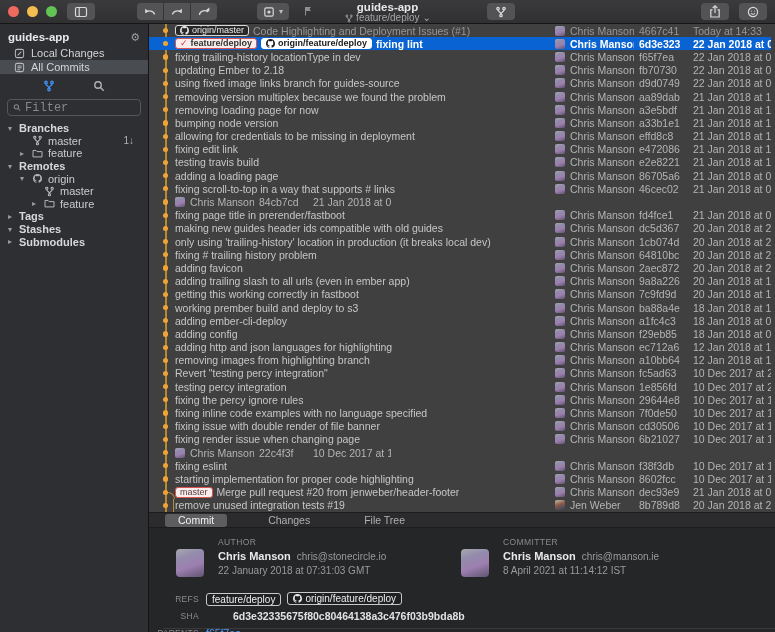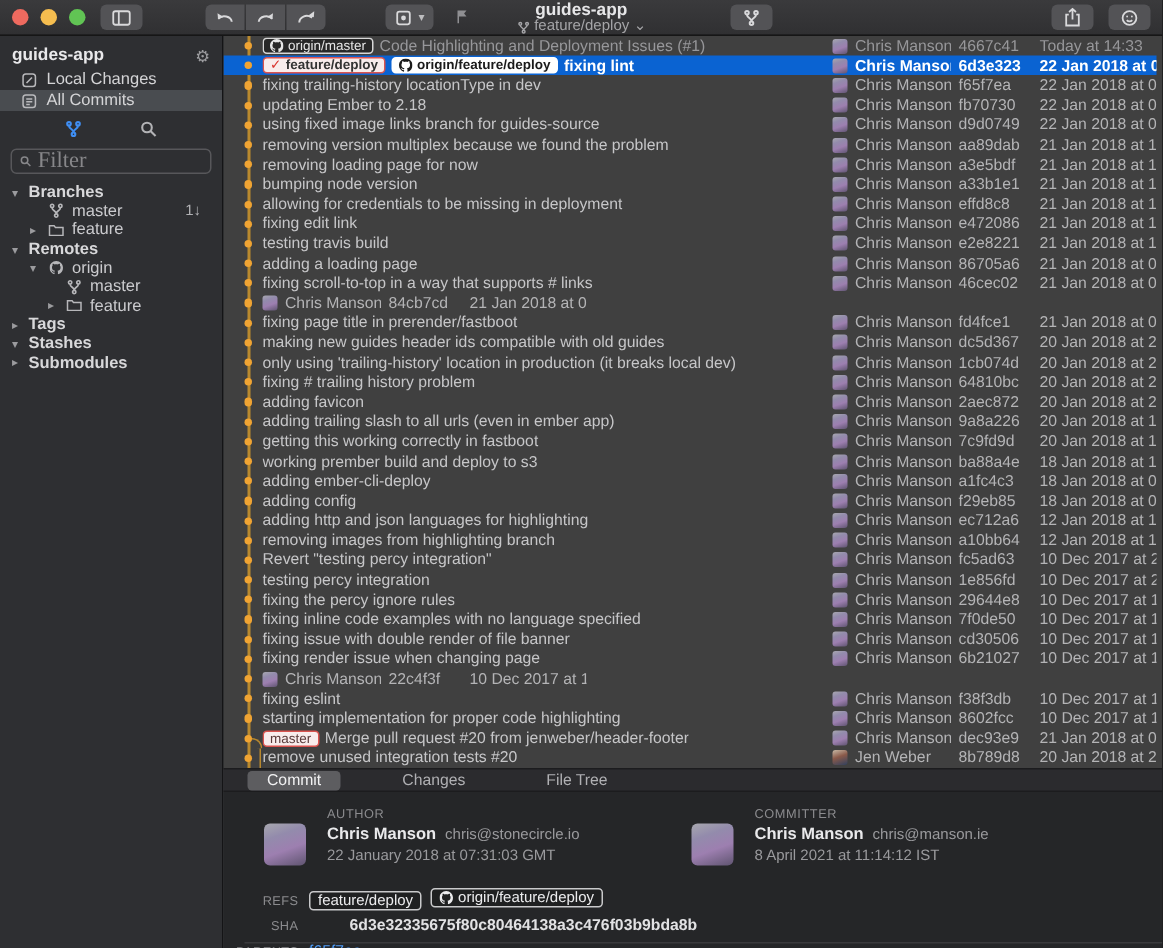--- a/index.html
+++ b/index.html
@@ -31,21 +31,21 @@
   .sidebar { width:149px; flex:none; background:#2e2f32; border-right:1px solid #141416; color:#cfcfd1; font-size:11px; display:flex; flex-direction:column; }
   .sb-header { height:18px; display:flex; align-items:center; padding:0 8px; margin-top:4px; }
   .sb-title { font-weight:700; color:#e9e9eb; font-size:11.5px; }
   .gear { margin-left:auto; color:#9d9da0; font-size:11px; cursor:default; }
   .sb-item { height:14px; display:flex; align-items:center; gap:6px; padding:0 10px 0 14px; color:#d4d4d6; }
   .sb-item.selected { background:#494c50; }
   .sb-item .ii { color:#b9b9bc; }
   .sb-modes { height:16px; display:flex; align-items:center; justify-content:center; gap:38px; margin-top:4px; }
   .mode-branch { color:#3f8ef3; } .mode-search { color:#b3b3b6; }
   .filter-wrap { margin:5px 7px 4px 7px; height:17px; border:1px solid #57575a; border-radius:4px; display:flex; align-items:center; padding:0 5px; gap:4px; color:#87878a; }
-  .filter-wrap input { background:transparent; border:none; outline:none; color:#ddd; font-size:15px; width:100%; font-family:Liberation Serif, serif; }
+  .filter-wrap input { background:transparent; border:none; outline:none; color:#ddd; font-size:12px; width:100%; font-family:Liberation Mono, monospace; }
   .filter-wrap input::placeholder { color:#87878a; }
   .tree { flex:1; overflow:hidden; padding-top:2px; }
   .tree-row { height:12.6px; display:flex; align-items:center; gap:4px; color:#cbcbce; white-space:nowrap; }
   .tree-row.bold { font-weight:700; color:#d8d8da; }
   .tri { width:10px; flex:none; font-size:8px; color:#9b9b9e; text-align:center; }
   .tree-ic { width:13px; flex:none; color:#b7b7ba; display:flex; justify-content:center; }
   .tree-badge { margin-left:auto; margin-right:14px; color:#b2b2b5; font-size:10px; }
 
   
   .content { flex:1; display:flex; flex-direction:column; min-width:0; background:#404040; }
@@ -687,21 +687,21 @@
             <span class="av cm"></span>
             <span class="cmeta c-author">Chris Manson</span>
             <span class="cmeta c-sha">dec93e9</span>
             <span class="cmeta c-date">21 Jan 2018 at 00:31</span>
           </div>
           <div class="crow lane2">
             <span class="gcell">
               <i></i>
             </span>
             <span class="cmsg">
-              <span style="overflow: hidden; text-overflow: ellipsis;">remove unused integration tests #20</span>
+              <span style="overflow: hidden; text-overflow: ellipsis;">remove unused integration tests #19</span>
             </span>
             <span class="av jw"></span>
             <span class="cmeta c-author">Jen Weber</span>
             <span class="cmeta c-sha">8b789d8</span>
             <span class="cmeta c-date">20 Jan 2018 at 22:13</span>
           </div>
         </div>
       <div class="tabbar">
           <span class="tab active">Commit</span>
           <span class="tab">Changes</span>

